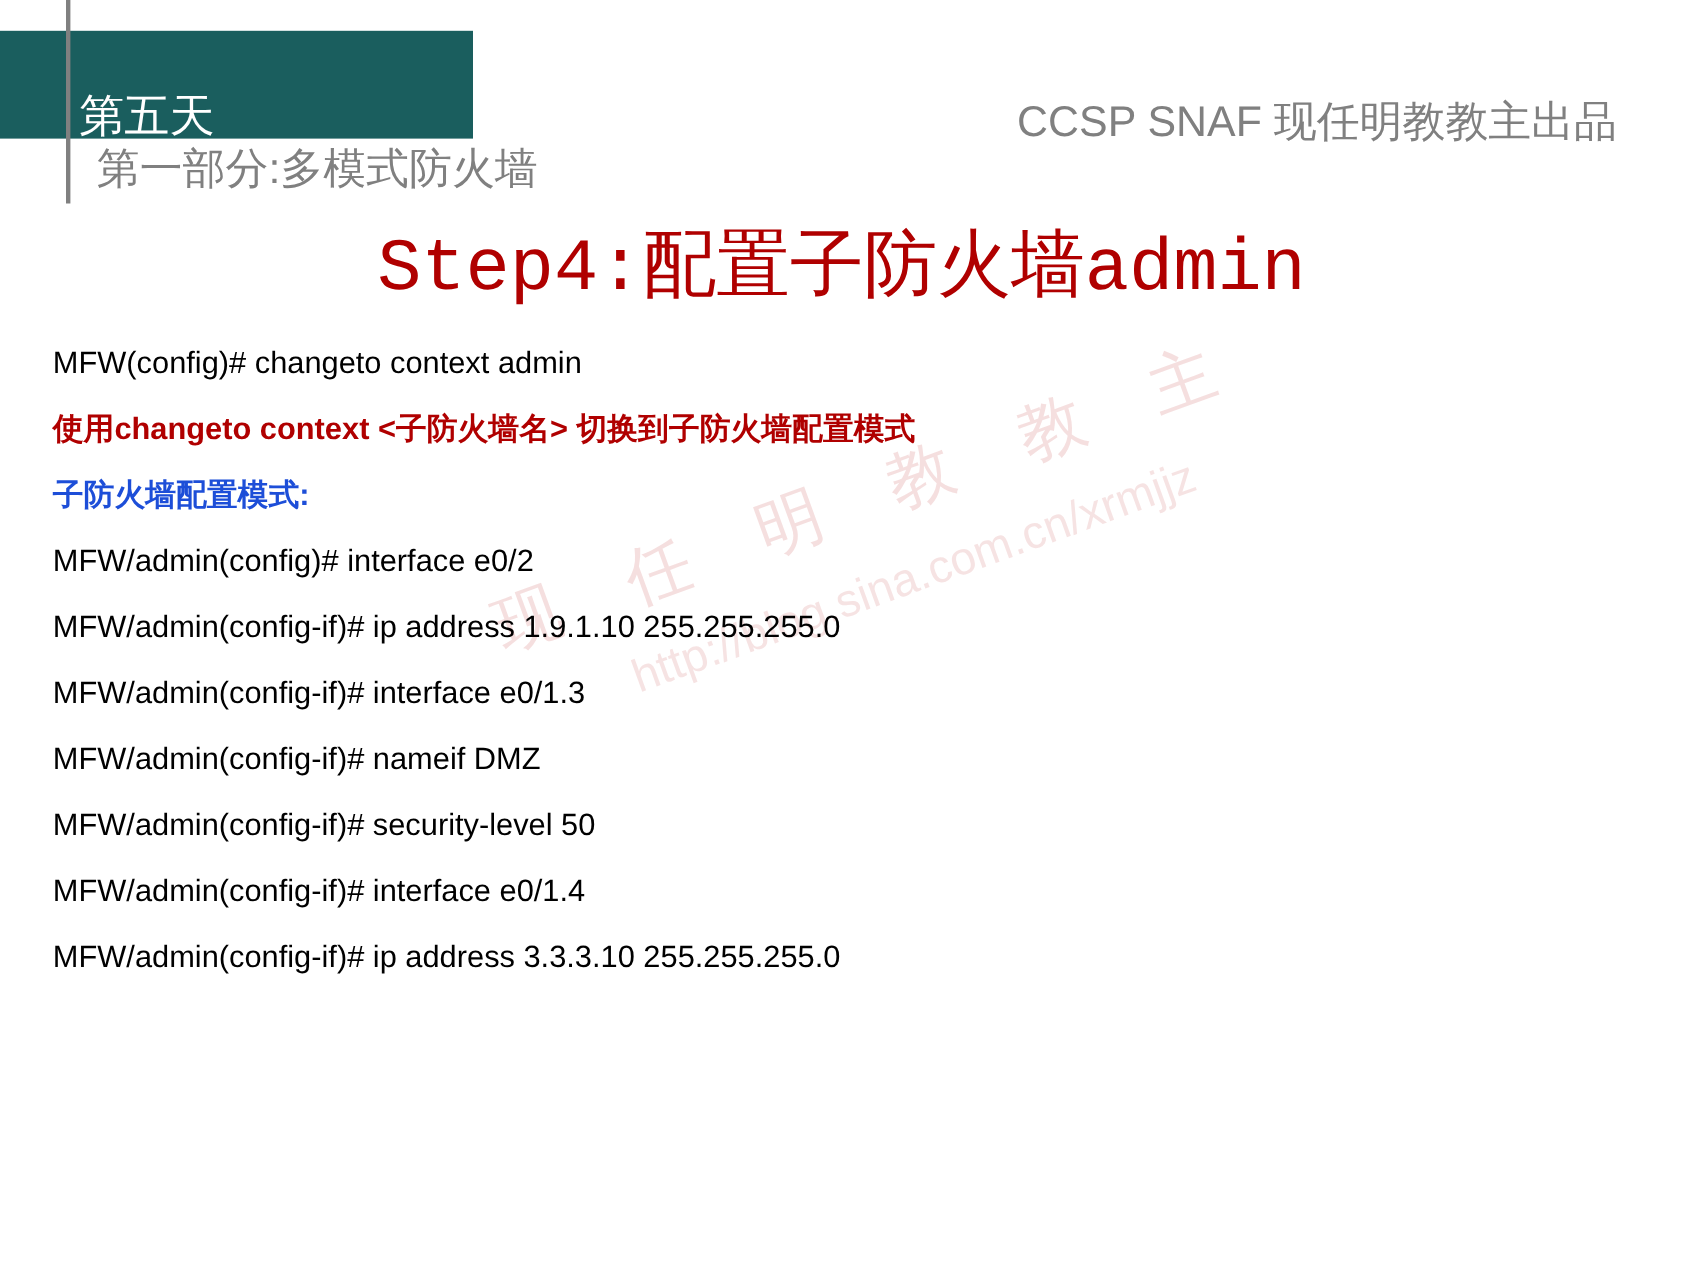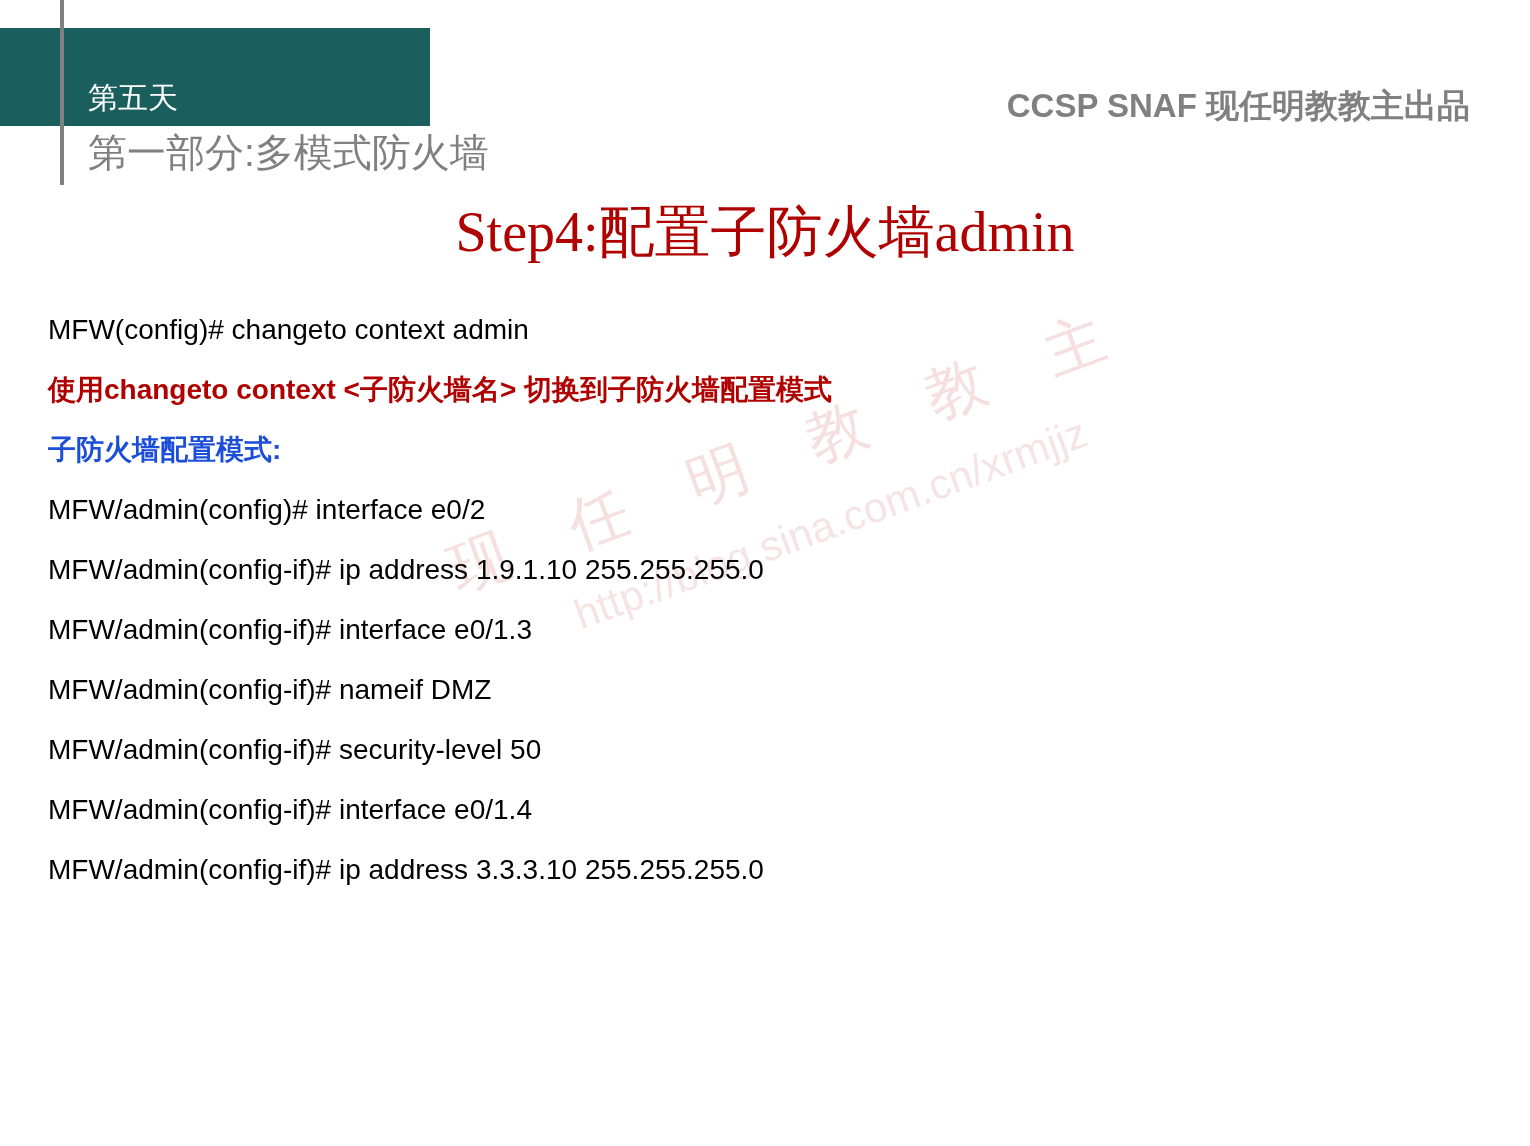--- a/index.html
+++ b/index.html
@@ -23,51 +23,51 @@
         position:absolute;
         top:28px;
         left:0;
         width:430px;
         height:98px;
         background:#1a5e5e;
     }
     .hdr-day-text{
         position:absolute;
         top:78px;
-        left:88px;
-        font-size:30px;
+        left:72px;
+        font-size:41px;
         color:#fff;
         font-family:Liberation Sans, sans-serif;
     }
     .hdr-section{
         position:absolute;
         top:126px;
         left:88px;
         font-size:39px;
         color:#808080;
         font-family:"SimSun","Microsoft YaHei",sans-serif;
     }
     .hdr-source{
         position:absolute;
         top:84px;
         right:60px;
-        font-size:33px;
+        font-size:39px;
         color:#808080;
-        font-weight:bold;
+        font-weight:normal;
         font-family:Arial,"Microsoft YaHei",sans-serif;
     }
     .title{
         position:absolute;
         top:195px;
         left:0;
         width:100%;
         text-align:center;
-        font-size:56px;
+        font-size:67px;
         color:#b00000;
-        font-family:Liberation Serif, serif;
+        font-family:Liberation Mono, monospace;
     }
     .content{
         position:absolute;
         top:300px;
         left:48px;
         right:48px;
         font-size:28px;
         line-height:60px;
         color:#000000;
         font-family:Arial,"SimSun","Microsoft YaHei",sans-serif;

